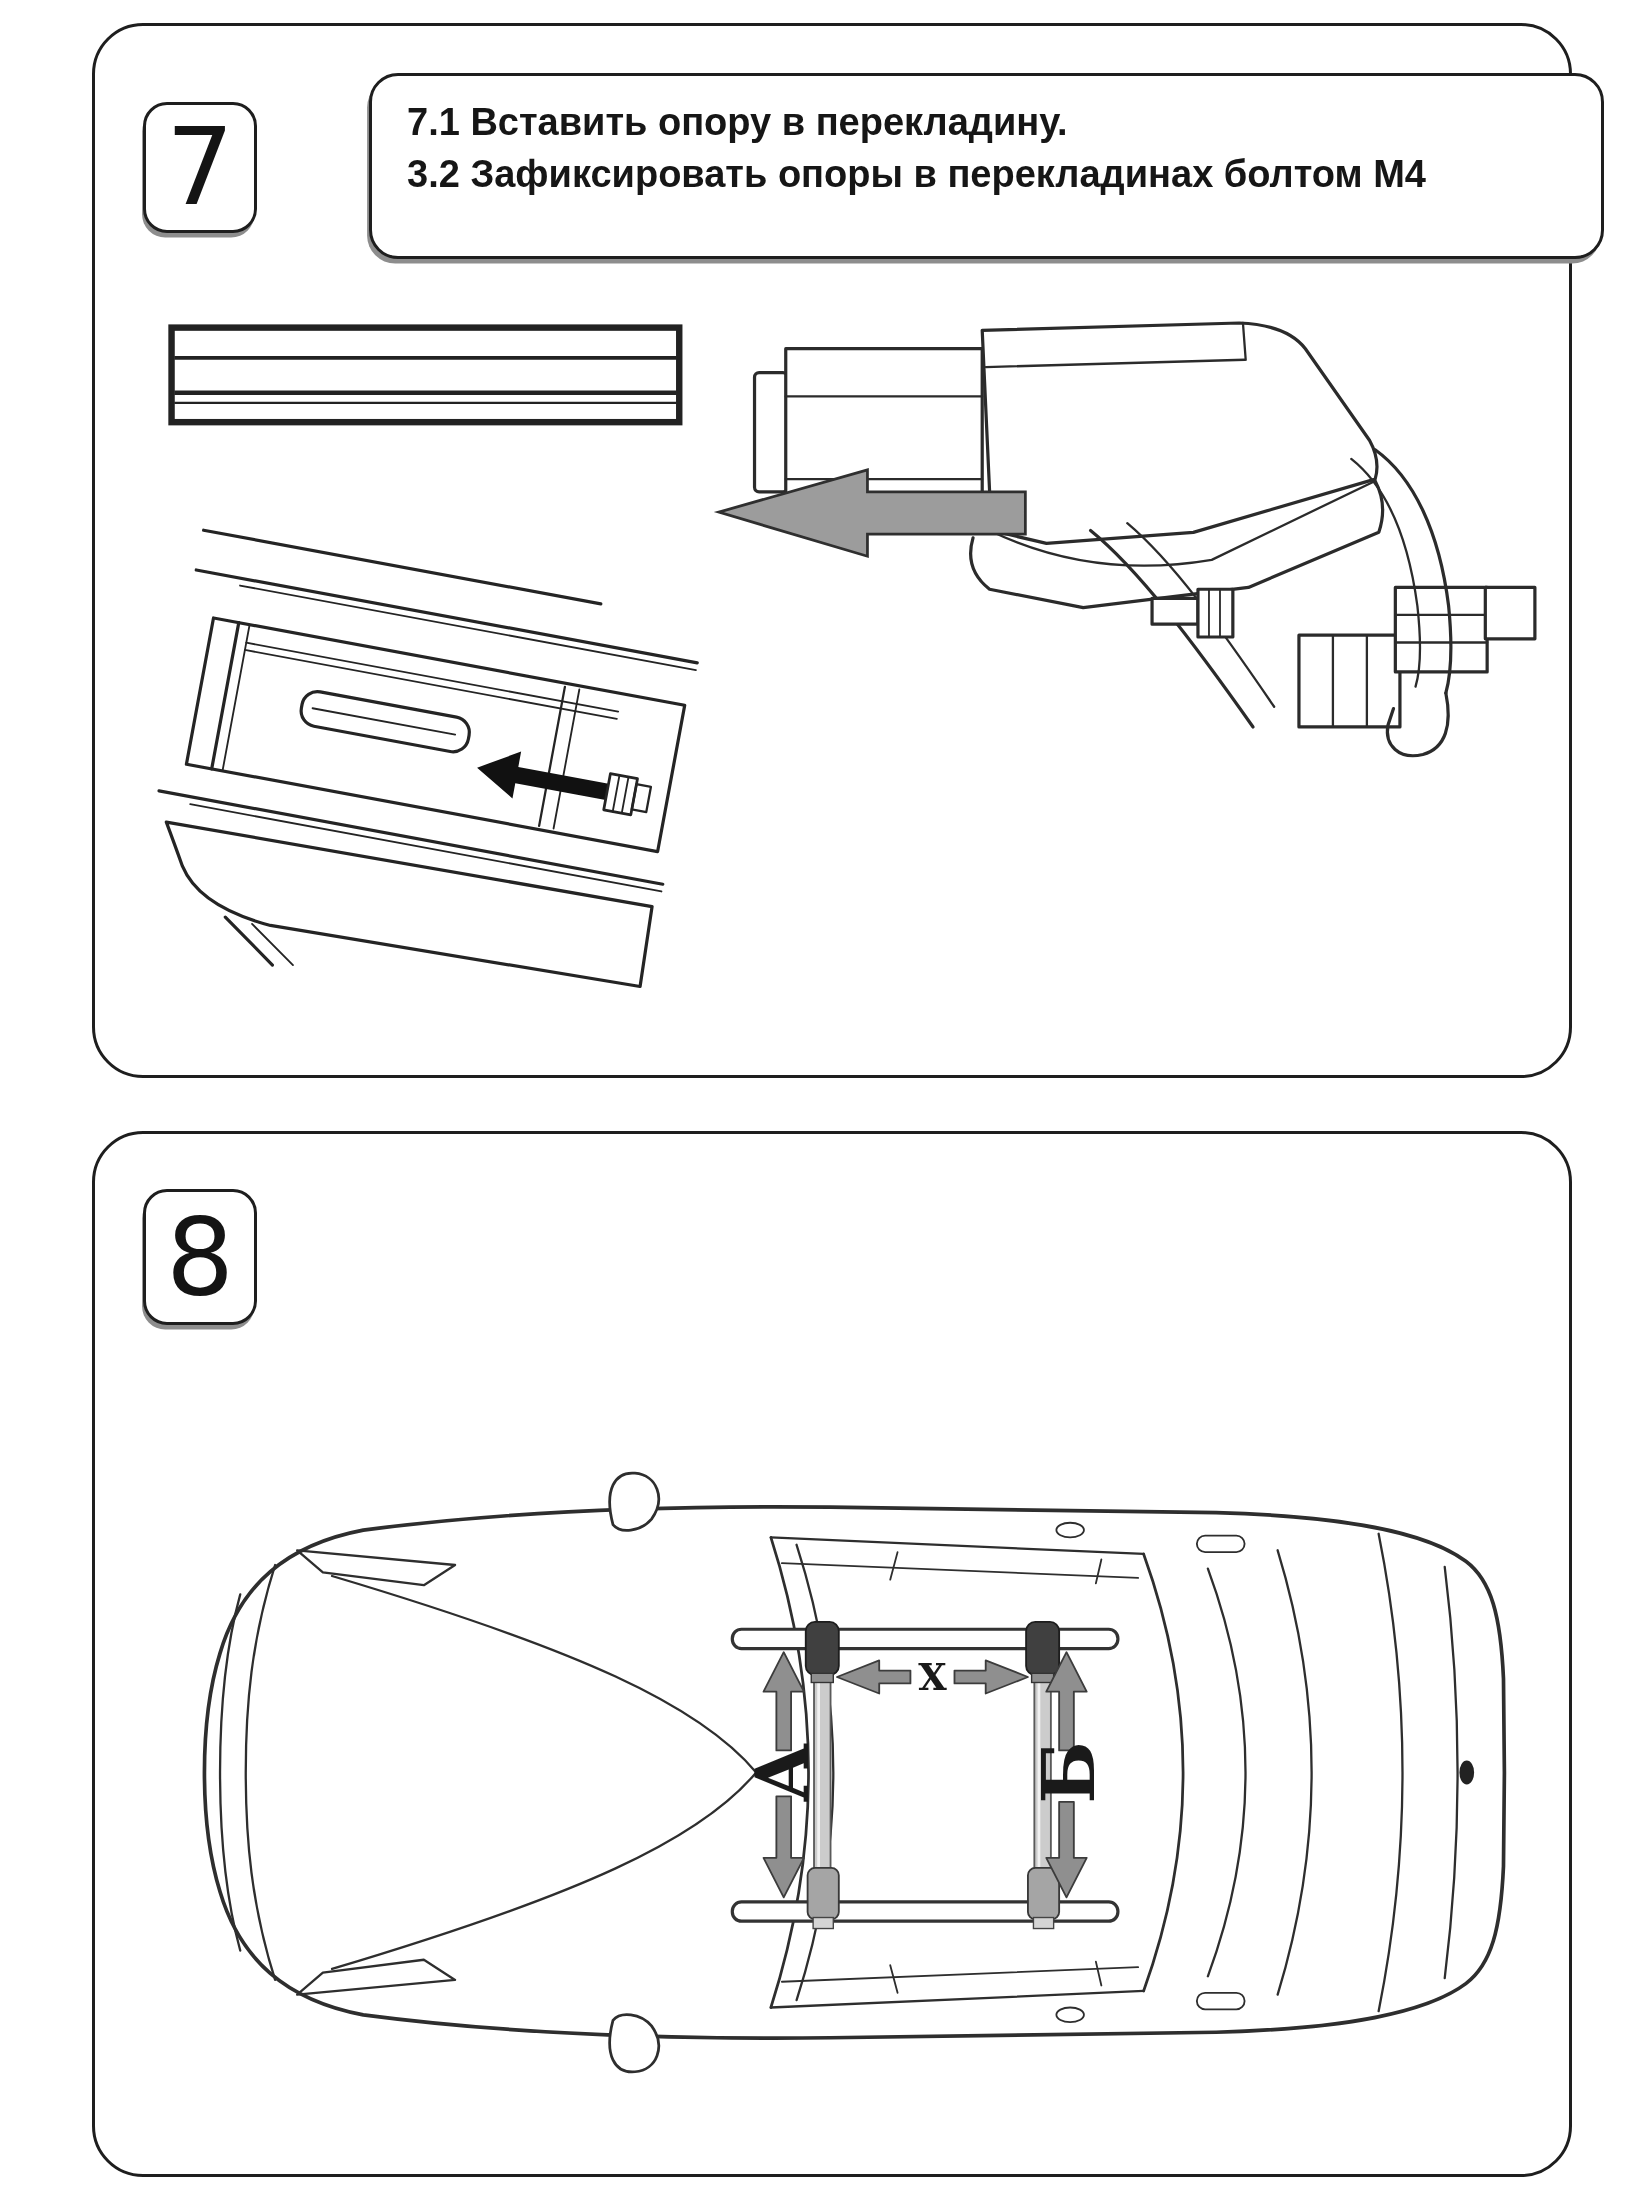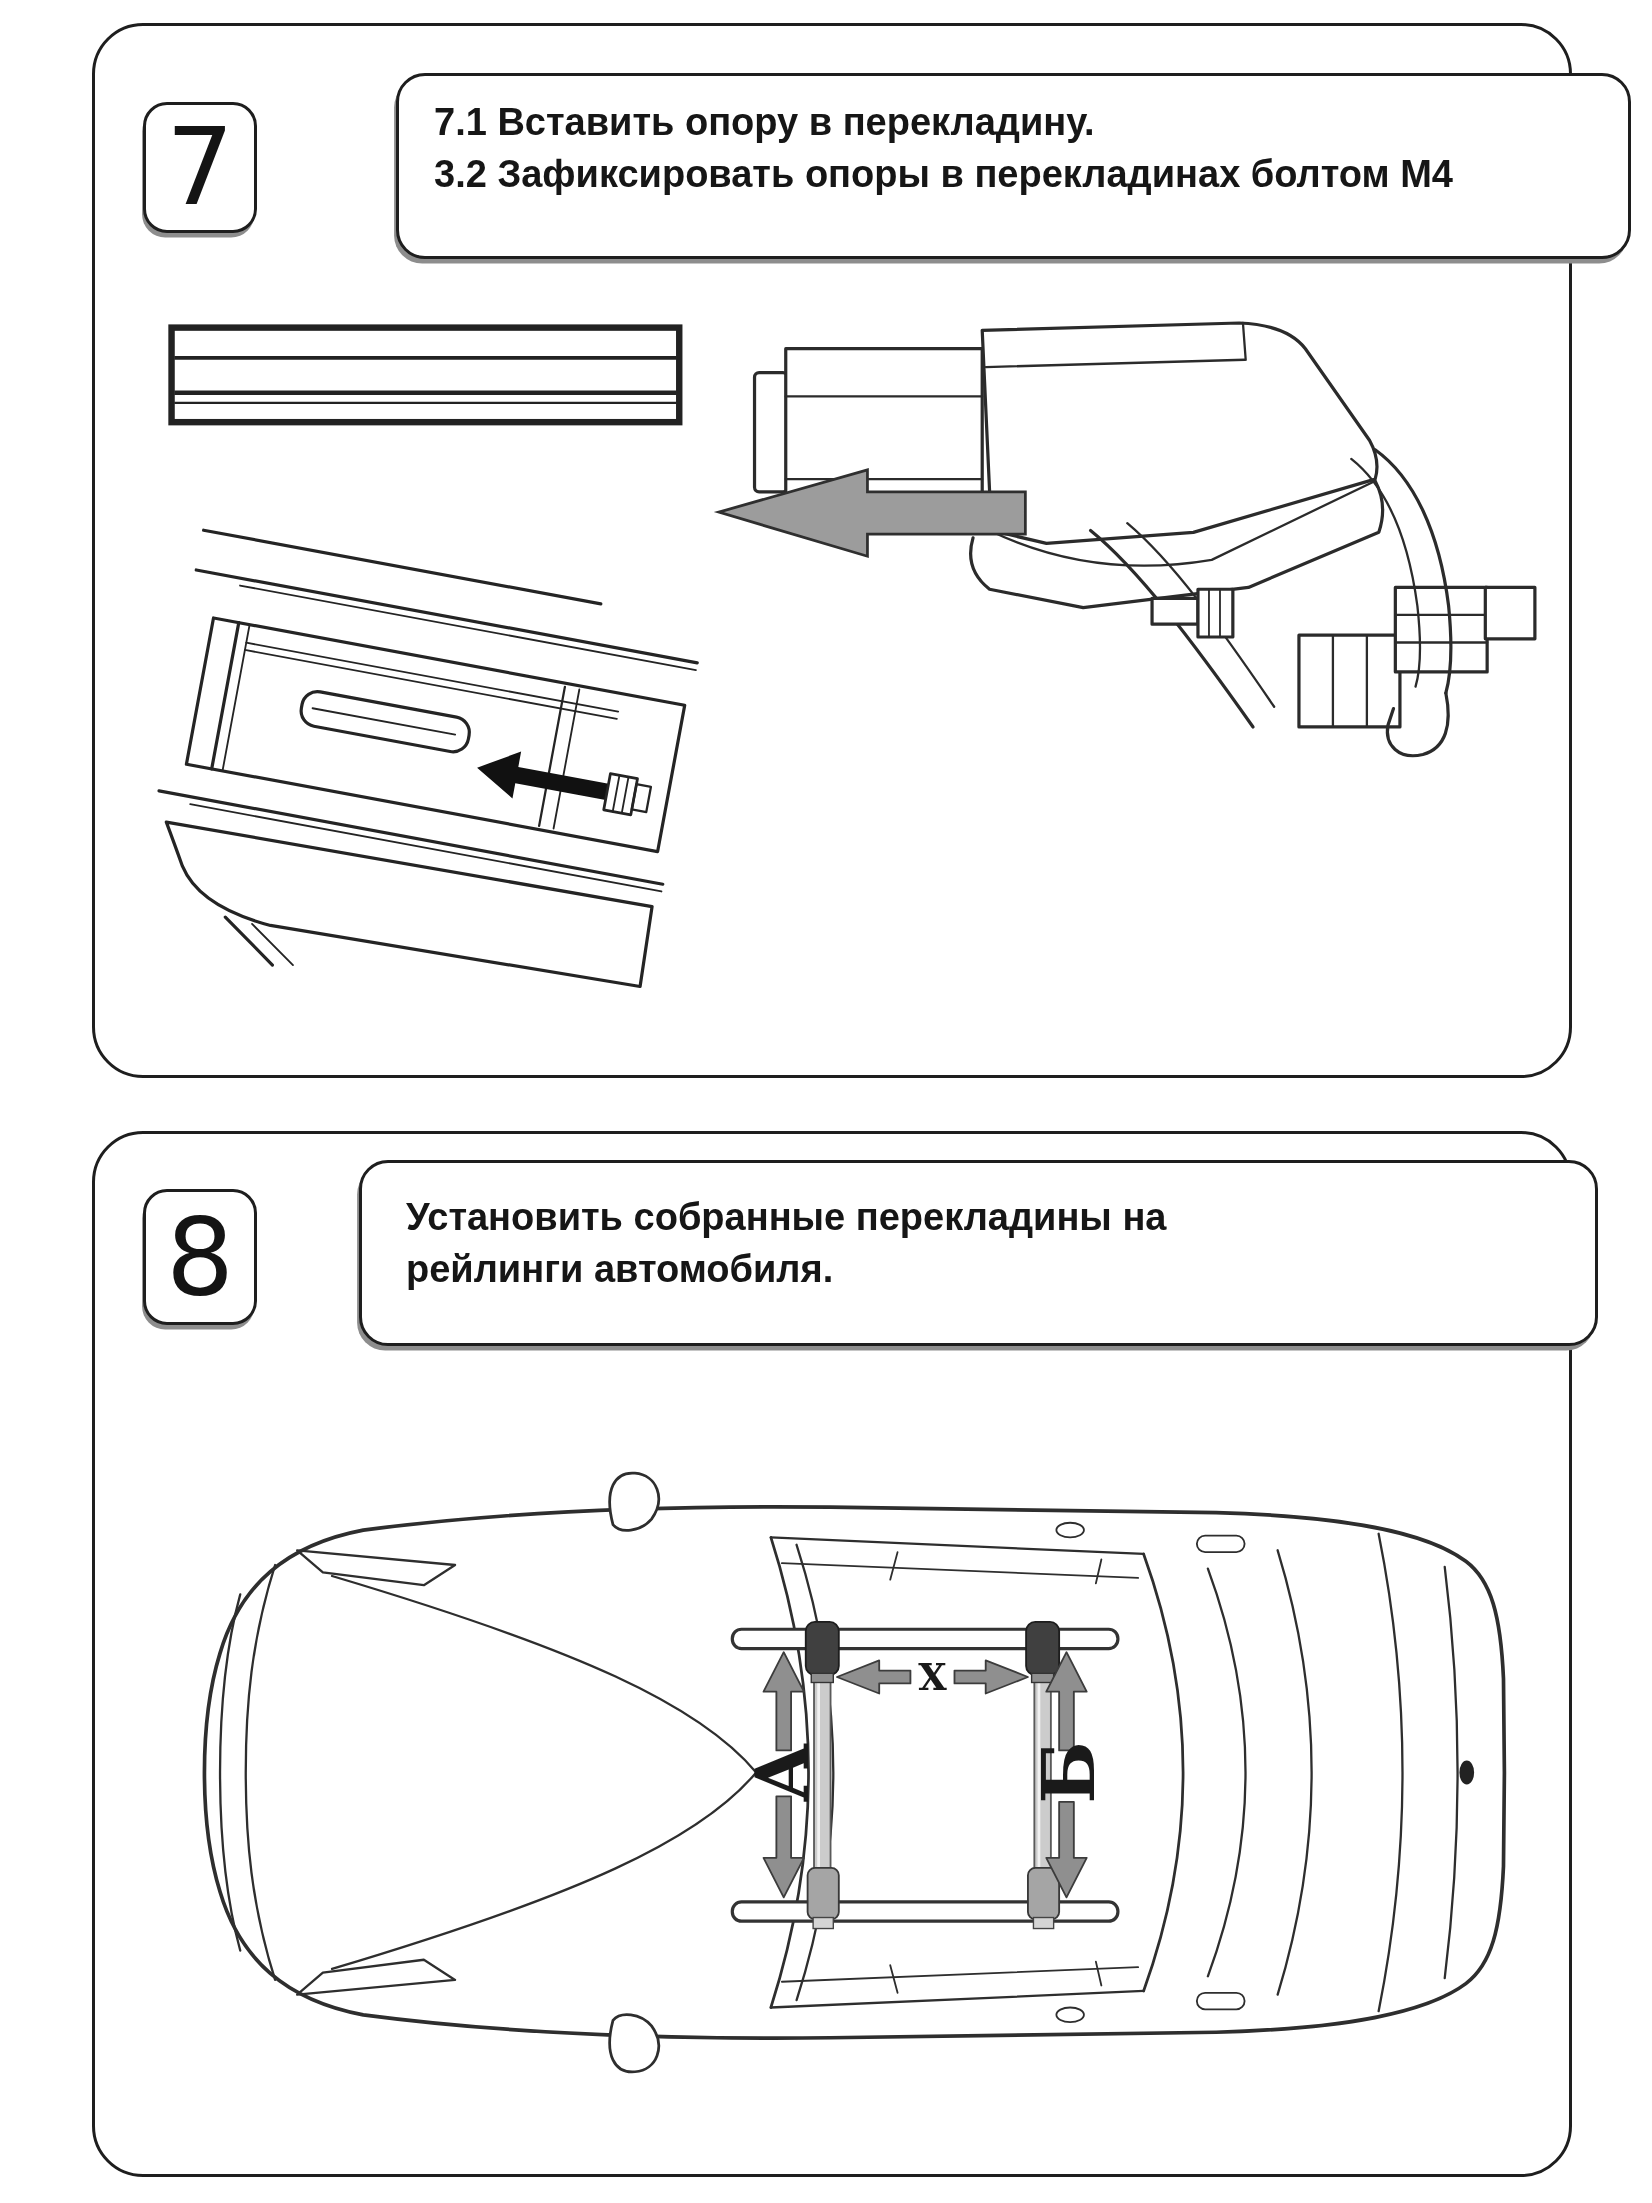--- a/index.html
+++ b/index.html
@@ -8,21 +8,21 @@
   .panel{position:absolute;background:#fff;border:3.7px solid #1e1e1e;border-radius:51px;}
   #panel7{left:92px;top:23px;width:1474px;height:1049px;}
   #panel8{left:92px;top:1131px;width:1474px;height:1040px;}
   .stepbox{position:absolute;background:#fff;border:3.7px solid #1e1e1e;border-radius:24px;
            box-shadow:-1.8px 5.5px 0 -0.9px #8d8d8d;display:flex;align-items:center;justify-content:center;
            font-family:"DejaVu Sans","Liberation Sans",sans-serif;font-size:107px;color:#141414;line-height:1;}
   #step7-box{left:48px;top:76px;width:108px;height:125px;}
   #step8-box{left:48px;top:55px;width:108px;height:130px;}
   .textbox{position:absolute;background:#fff;border:3.7px solid #1e1e1e;border-radius:29px;
            box-shadow:-2.8px 5.5px 0 -0.9px #8d8d8d;}
-  #textbox7{left:274px;top:47px;width:1185px;height:160px;padding:20px 9.2px 0 35px;box-sizing:content-box;margin-left:27px;}
+  #textbox7{left:274px;top:47px;width:1185px;height:160px;padding:20px 9.2px 0 35px;box-sizing:content-box;}
   #textbox8{left:264px;top:26px;width:1180px;height:152px;padding:27.5px 9.2px 0 44px;box-sizing:content-box;}
   .instr{font-weight:bold;font-size:38px;line-height:52px;color:#161616;white-space:nowrap;}
   #textbox8 .instr{white-space:normal;width:909px;}
   .fig{position:absolute;}
   svg{overflow:visible;}
   .serifLabel{font-family:"DejaVu Serif","Liberation Serif",serif;font-weight:bold;fill:#1a1a1a;}
 </style>
 </head>
 <body>
 
@@ -104,23 +104,20 @@
           <rect x="504" y="94" width="16" height="28" stroke-width="2.5"></rect>
         </g>
       </g>
     </svg>
   </section>
 
   <section class="panel" id="panel8">
     <div class="stepbox" id="step8-box">
       <span>8</span>
     </div>
-    <div class="textbox" id="textbox8">
-      <div class="instr">Установить собранные перекладины на рейлинги автомобиля.</div>
-    </div>
 
     <svg class="fig" style="left:88px;top:330px;" width="1341" height="661" viewBox="0 0 1460 720">
 
       <g stroke="#2e2e2e" fill="none" stroke-linecap="round" stroke-linejoin="round">
 
         <path fill="#ffffff" stroke-width="4" d="M 196,72
           C 112,88 62,132 40,206 C 27,248 23,292 23,336 C 23,380 27,424 40,466
           C 62,540 112,584 196,600 C 348,620 530,627 705,625 L 1125,619
           C 1266,615 1354,598 1397,566 C 1425,545 1435,506 1438,438 L 1439,336 L 1438,234
           C 1435,166 1425,127 1397,106 C 1354,74 1266,57 1125,53 L 705,47

